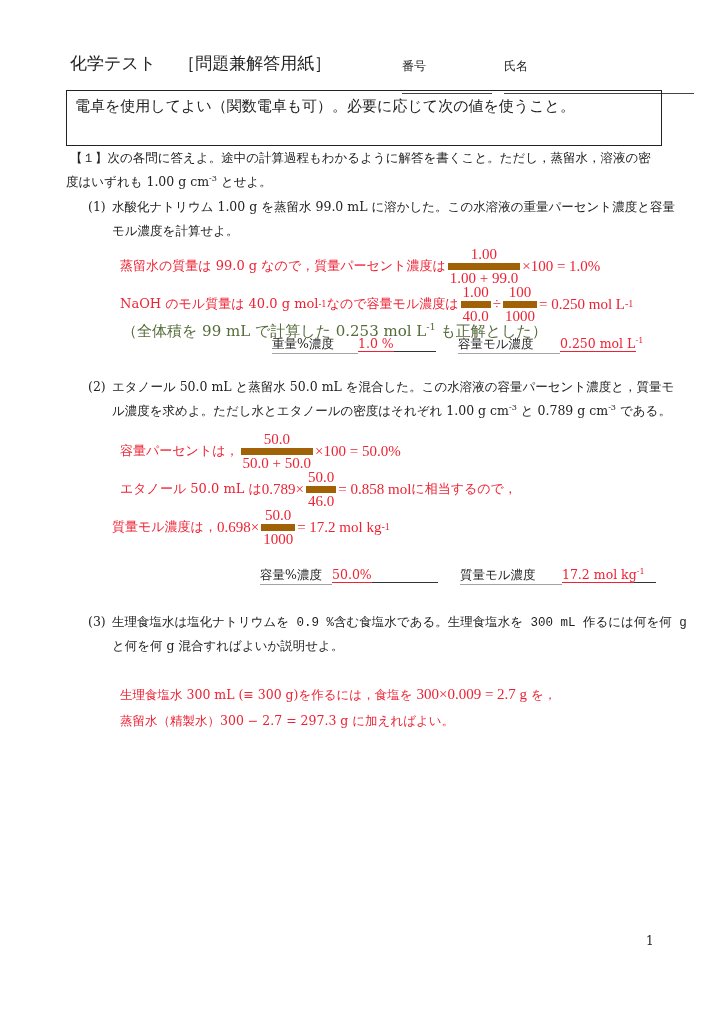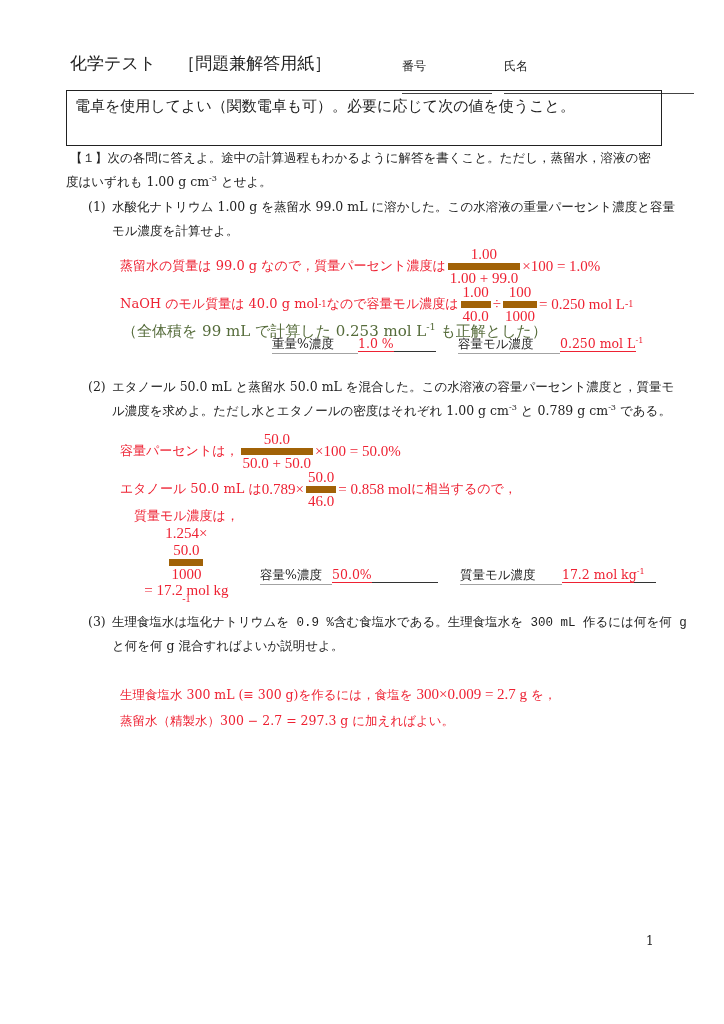--- a/index.html
+++ b/index.html
@@ -105,23 +105,23 @@
 <div class="abs mathline red" style="left:120px; top:469px;">
   <span>エタノール 50.0 mL は</span>
   <span class="math">0.789×</span>
   <span class="frac">
       <span class="num">50.0</span>
       <span class="den">46.0</span>
     </span>
   <span class="math">= 0.858 mol</span>
   <span>に相当するので，</span>
 </div>
-<div class="abs mathline red" style="left:134px; top:507px;flex-direction:column;">
+<div class="abs mathline red" style="left:112px; top:507px;">
   <span>質量モル濃度は，</span>
-  <span class="math">1.254×</span>
+  <span class="math">0.698×</span>
   <span class="frac">
       <span class="num">50.0</span>
       <span class="den">1000</span>
     </span>
   <span class="math">= 17.2 mol kg</span>
     <sup class="math" style="font-size:10px">-1</sup>
 </div>
 <div class="abs ansrow" style="left:260px; top:567px;">
   <span class="ans-label" style="width:72px;">容量%濃度</span><span class="ans-val red" style="width:40px;">50.0%</span><span class="ans-tail" style="width:66px;">&nbsp;</span>
   <span style="display:inline-block;width:14px;"></span>

